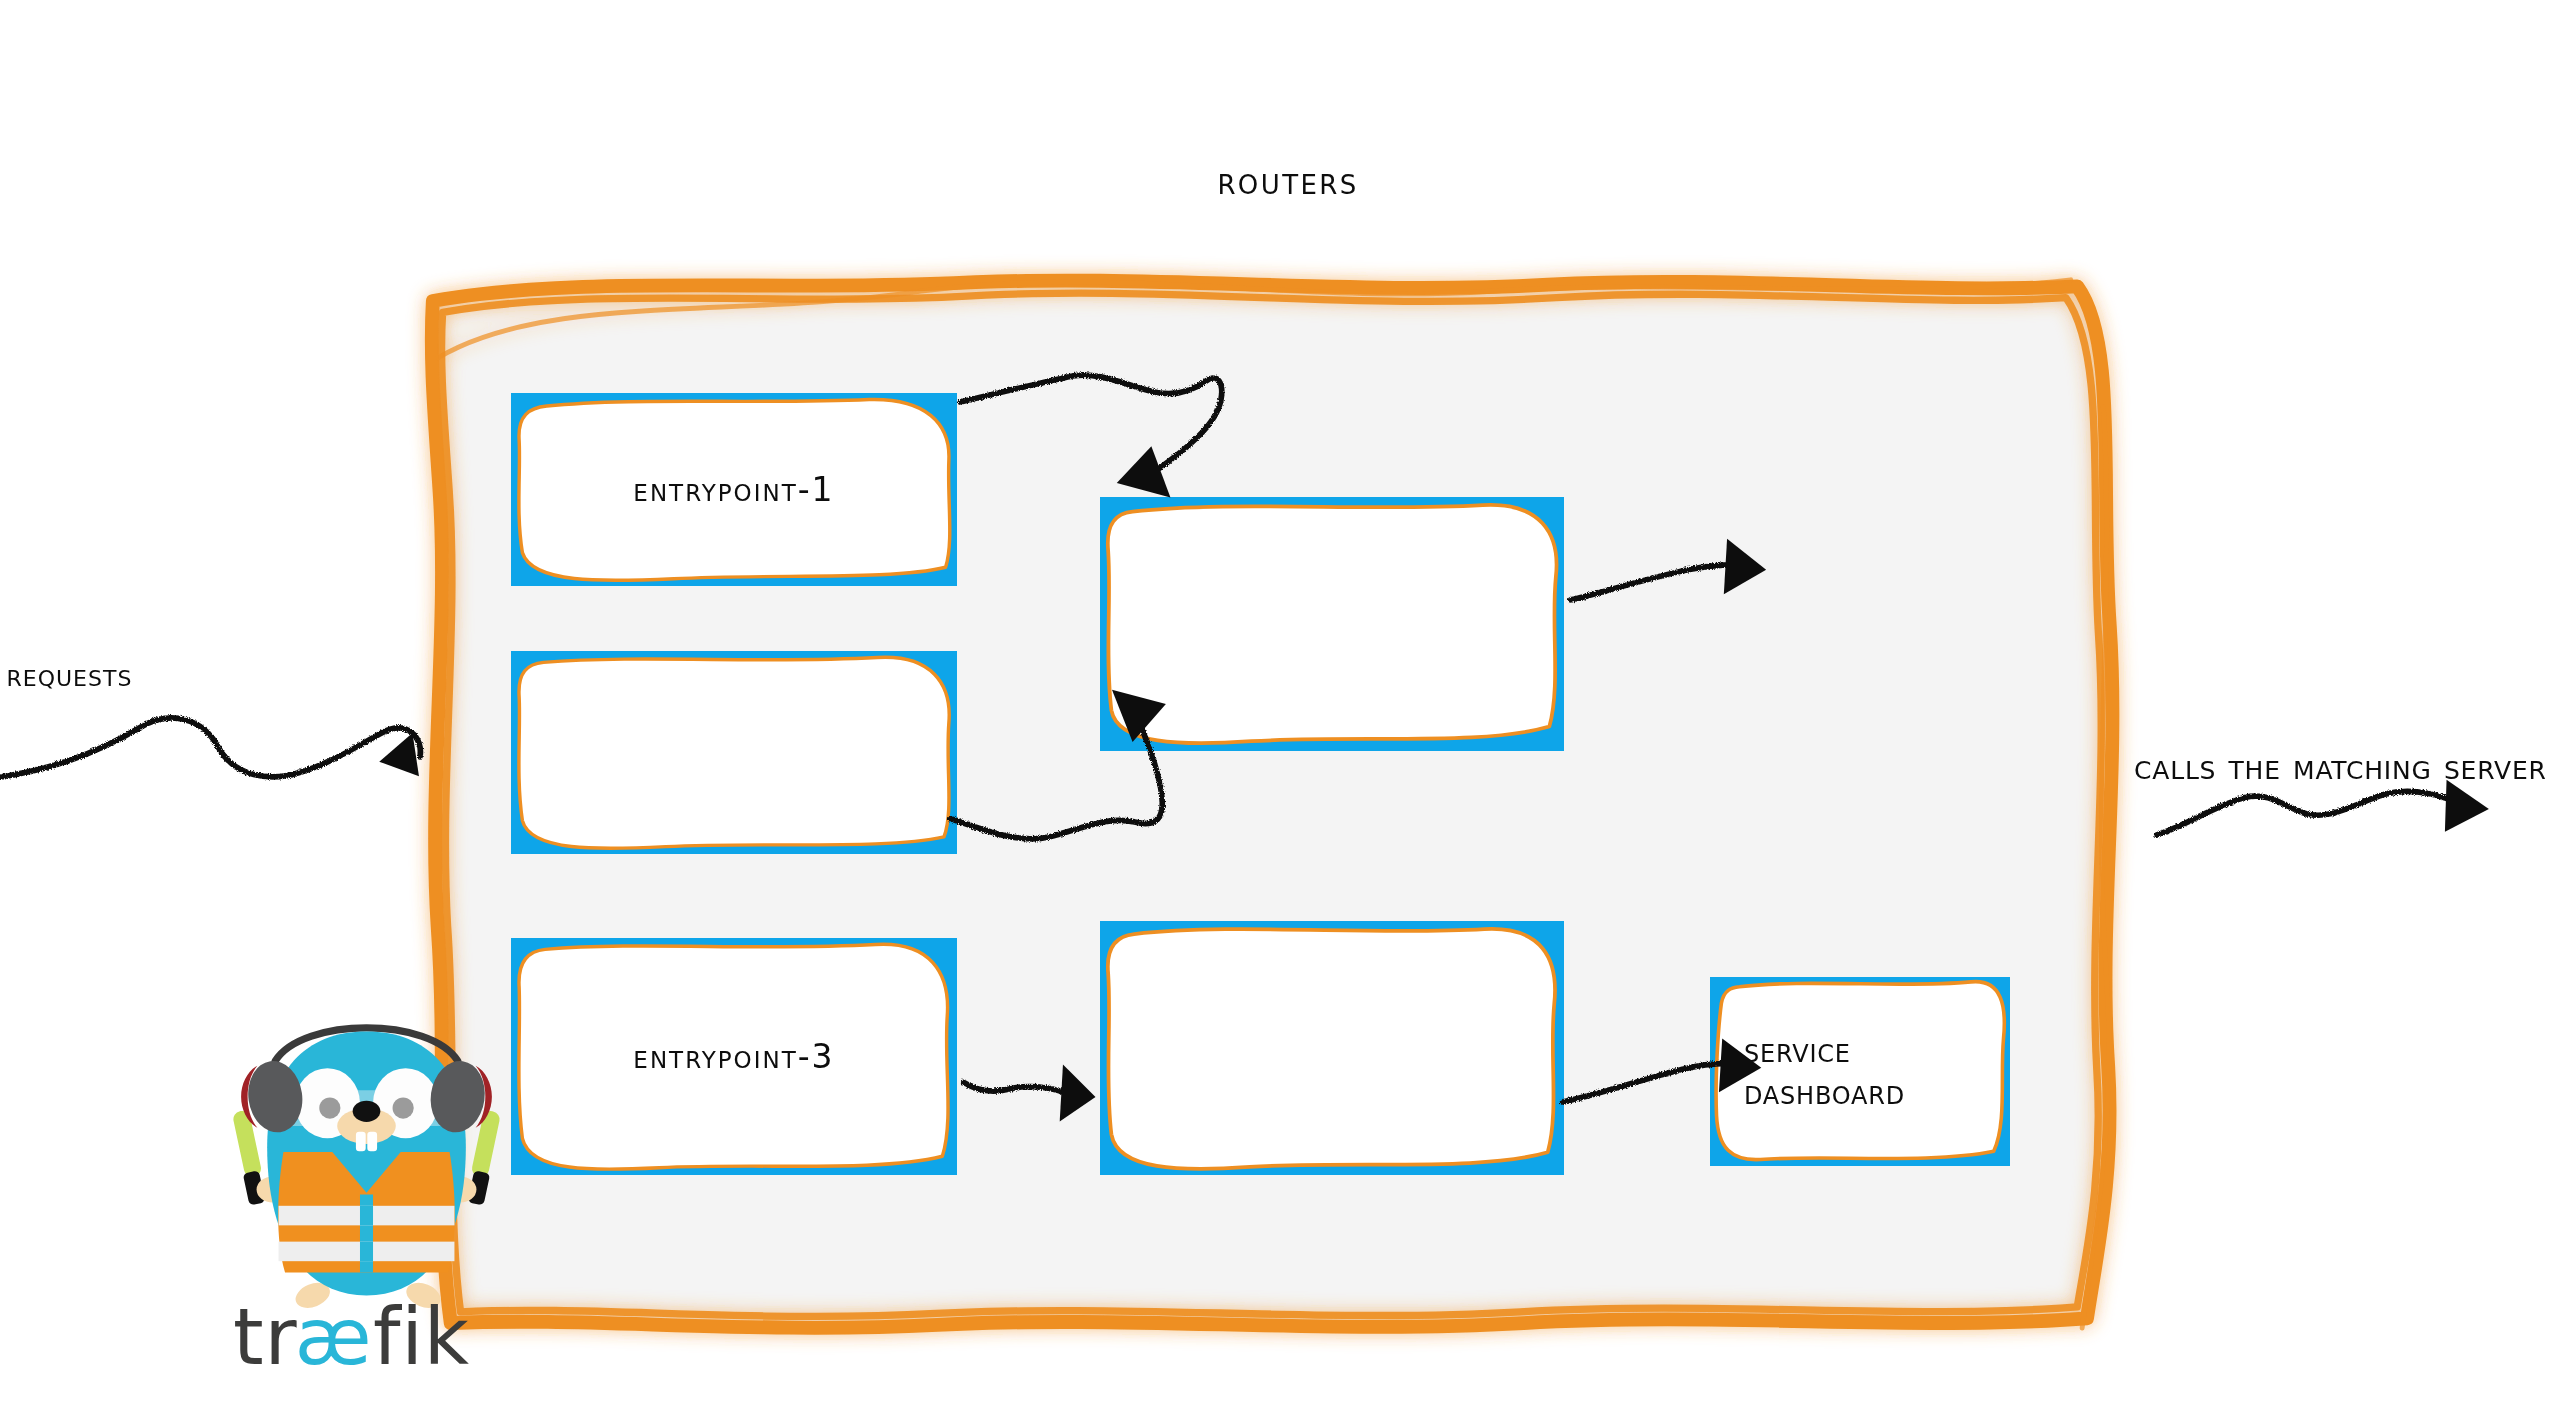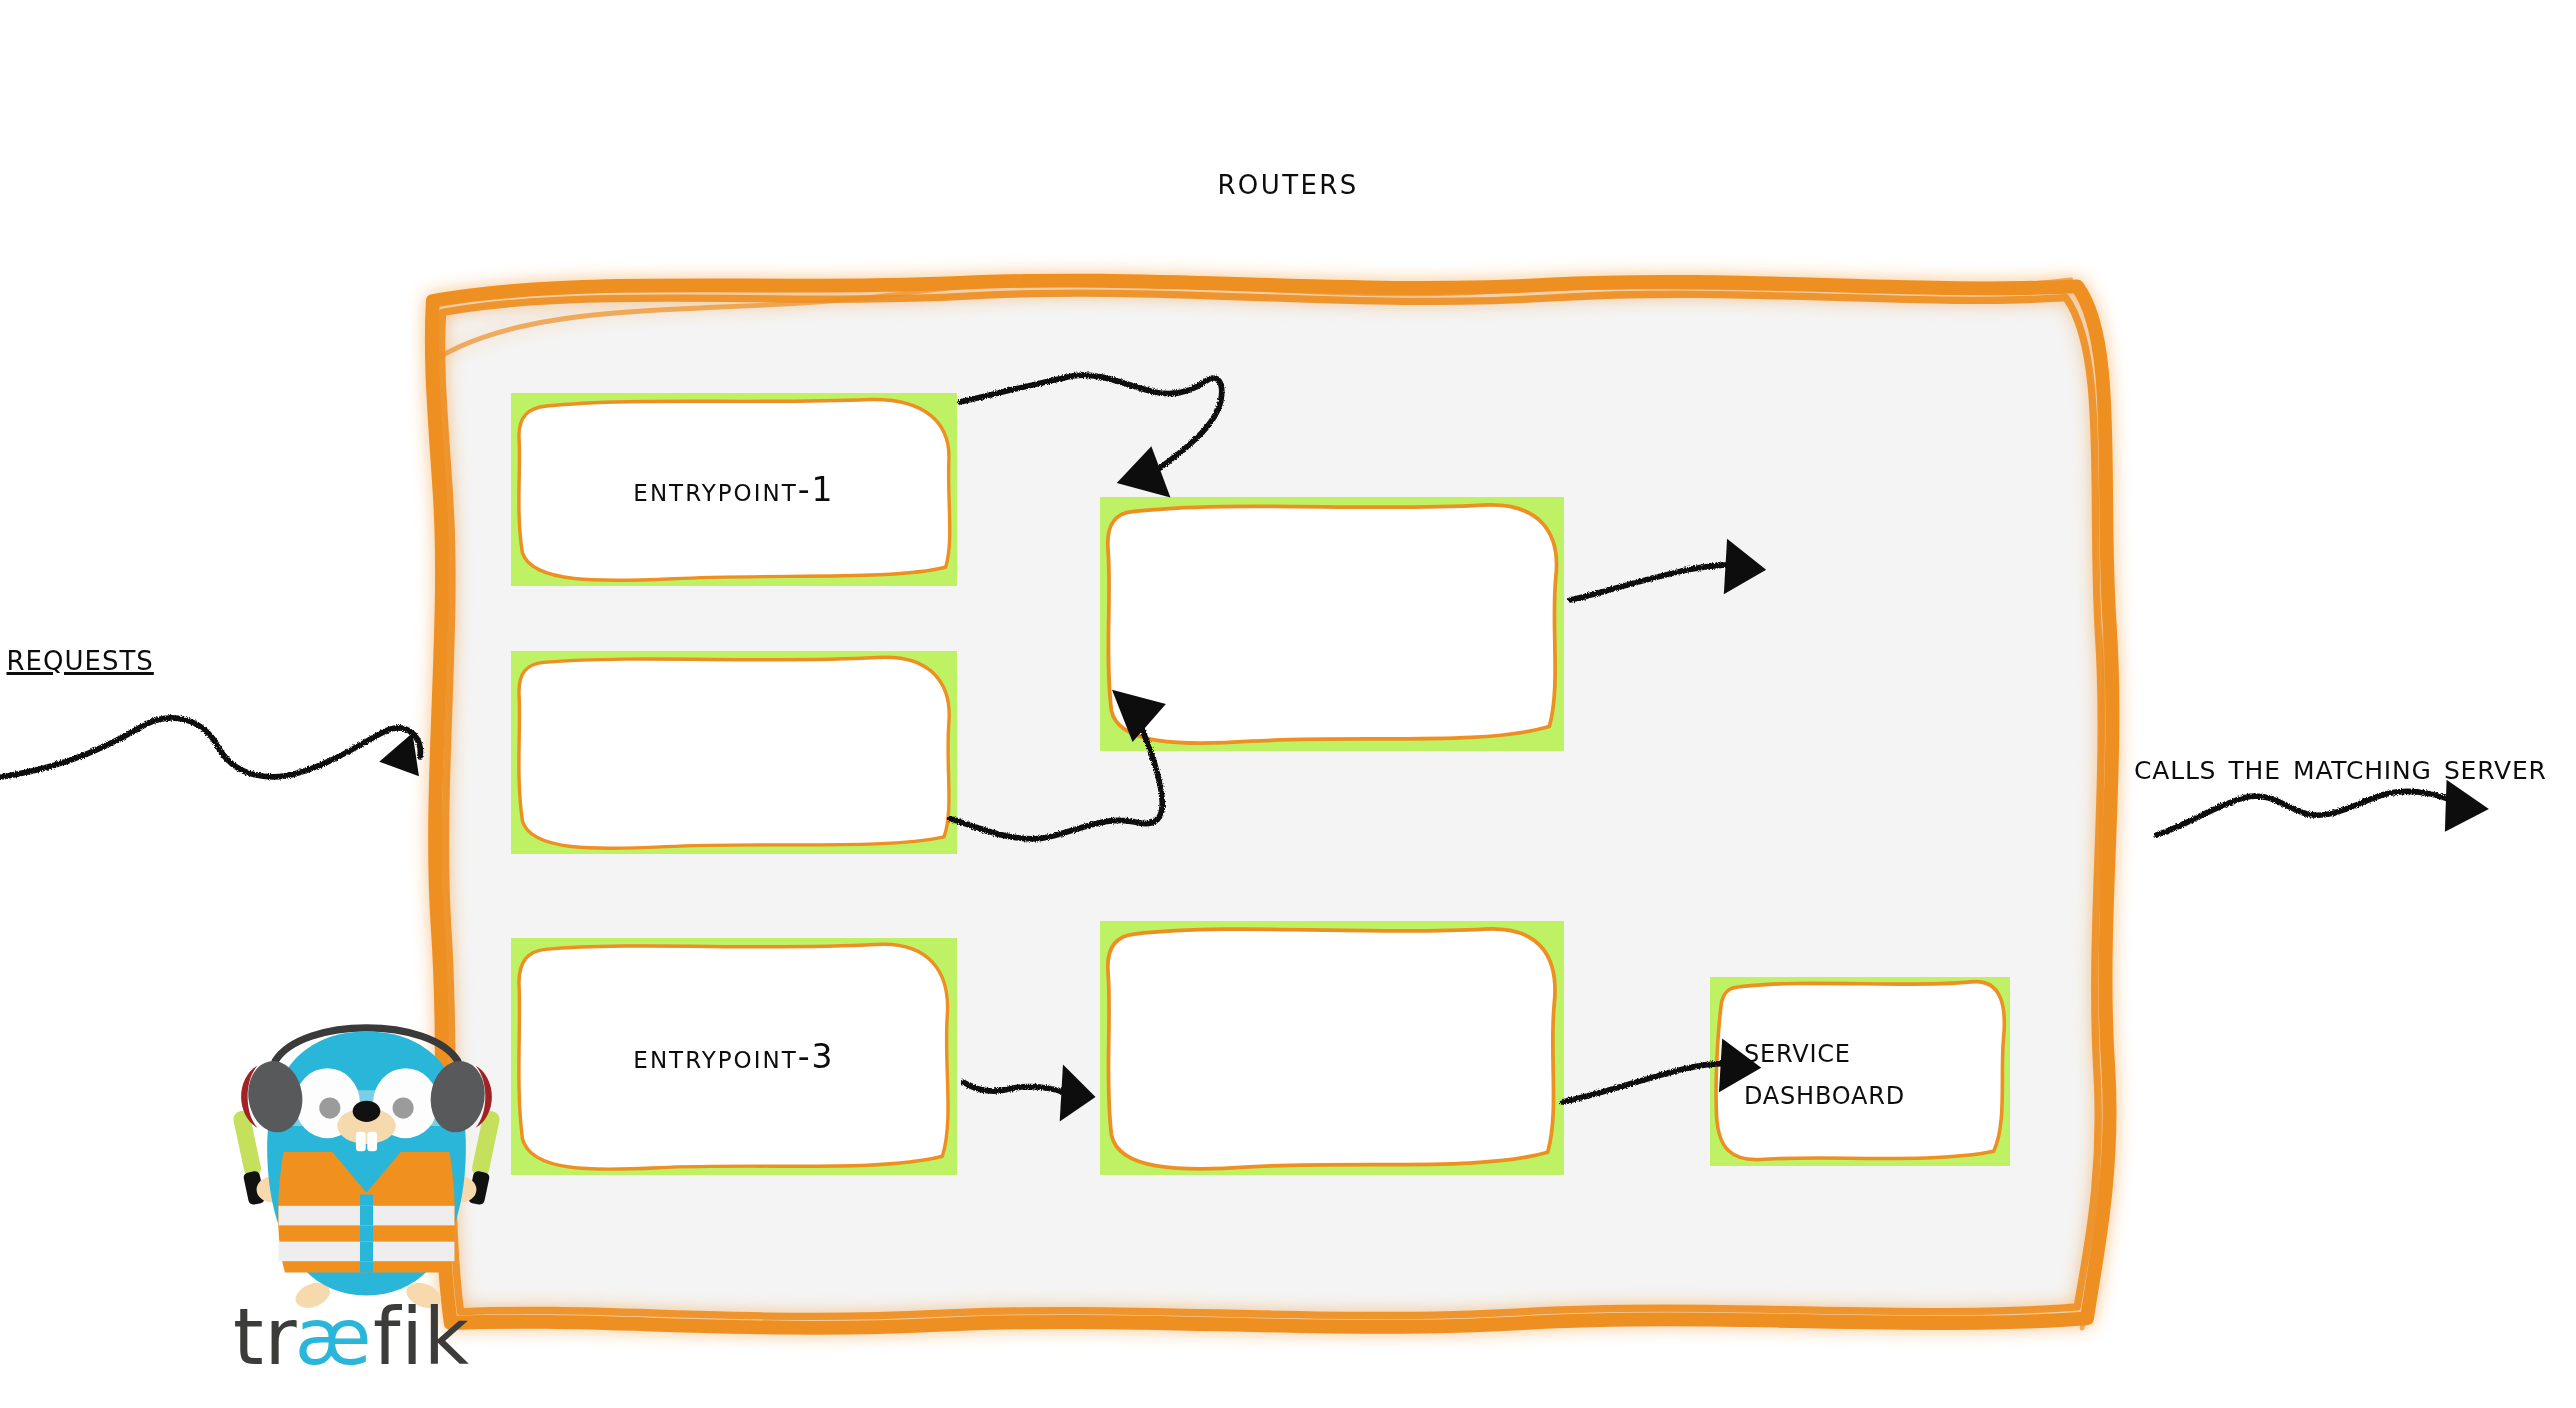--- a/index.html
+++ b/index.html
@@ -58,21 +58,21 @@
     top: -33px;
     width: 1795px;
     height: 1115px;
     overflow: visible;
   }
 
   
   .node {
     position: absolute;
     box-sizing: border-box;
-    background: #bef264;
+    background: #0ea5e9;
     display: flex;
     flex-direction: column;
     justify-content: center;
     z-index: 4;
   }
   .node > svg.frame {
     position: absolute;
     left: 0; top: 0;
     width: 100%;
     height: 100%;
@@ -117,24 +117,23 @@
     padding-left: 34px;
     font-size: 34px;
     letter-spacing: 0.8px;
     line-height: 1.22;
   }
 
   
   #requests-label {
     position: absolute;
     left: 6.5px;
-    top: 636px;
-    font-size: 37px;
+    top: 657px;
+    font-size: 31px;
     letter-spacing: 1px;
-    text-decoration: underline;
   }
   #calls-label {
     position: absolute;
     left: 2134px;
     top: 746px;
     font-size: 36px;
     letter-spacing: 0.8px;
   }
 
   

